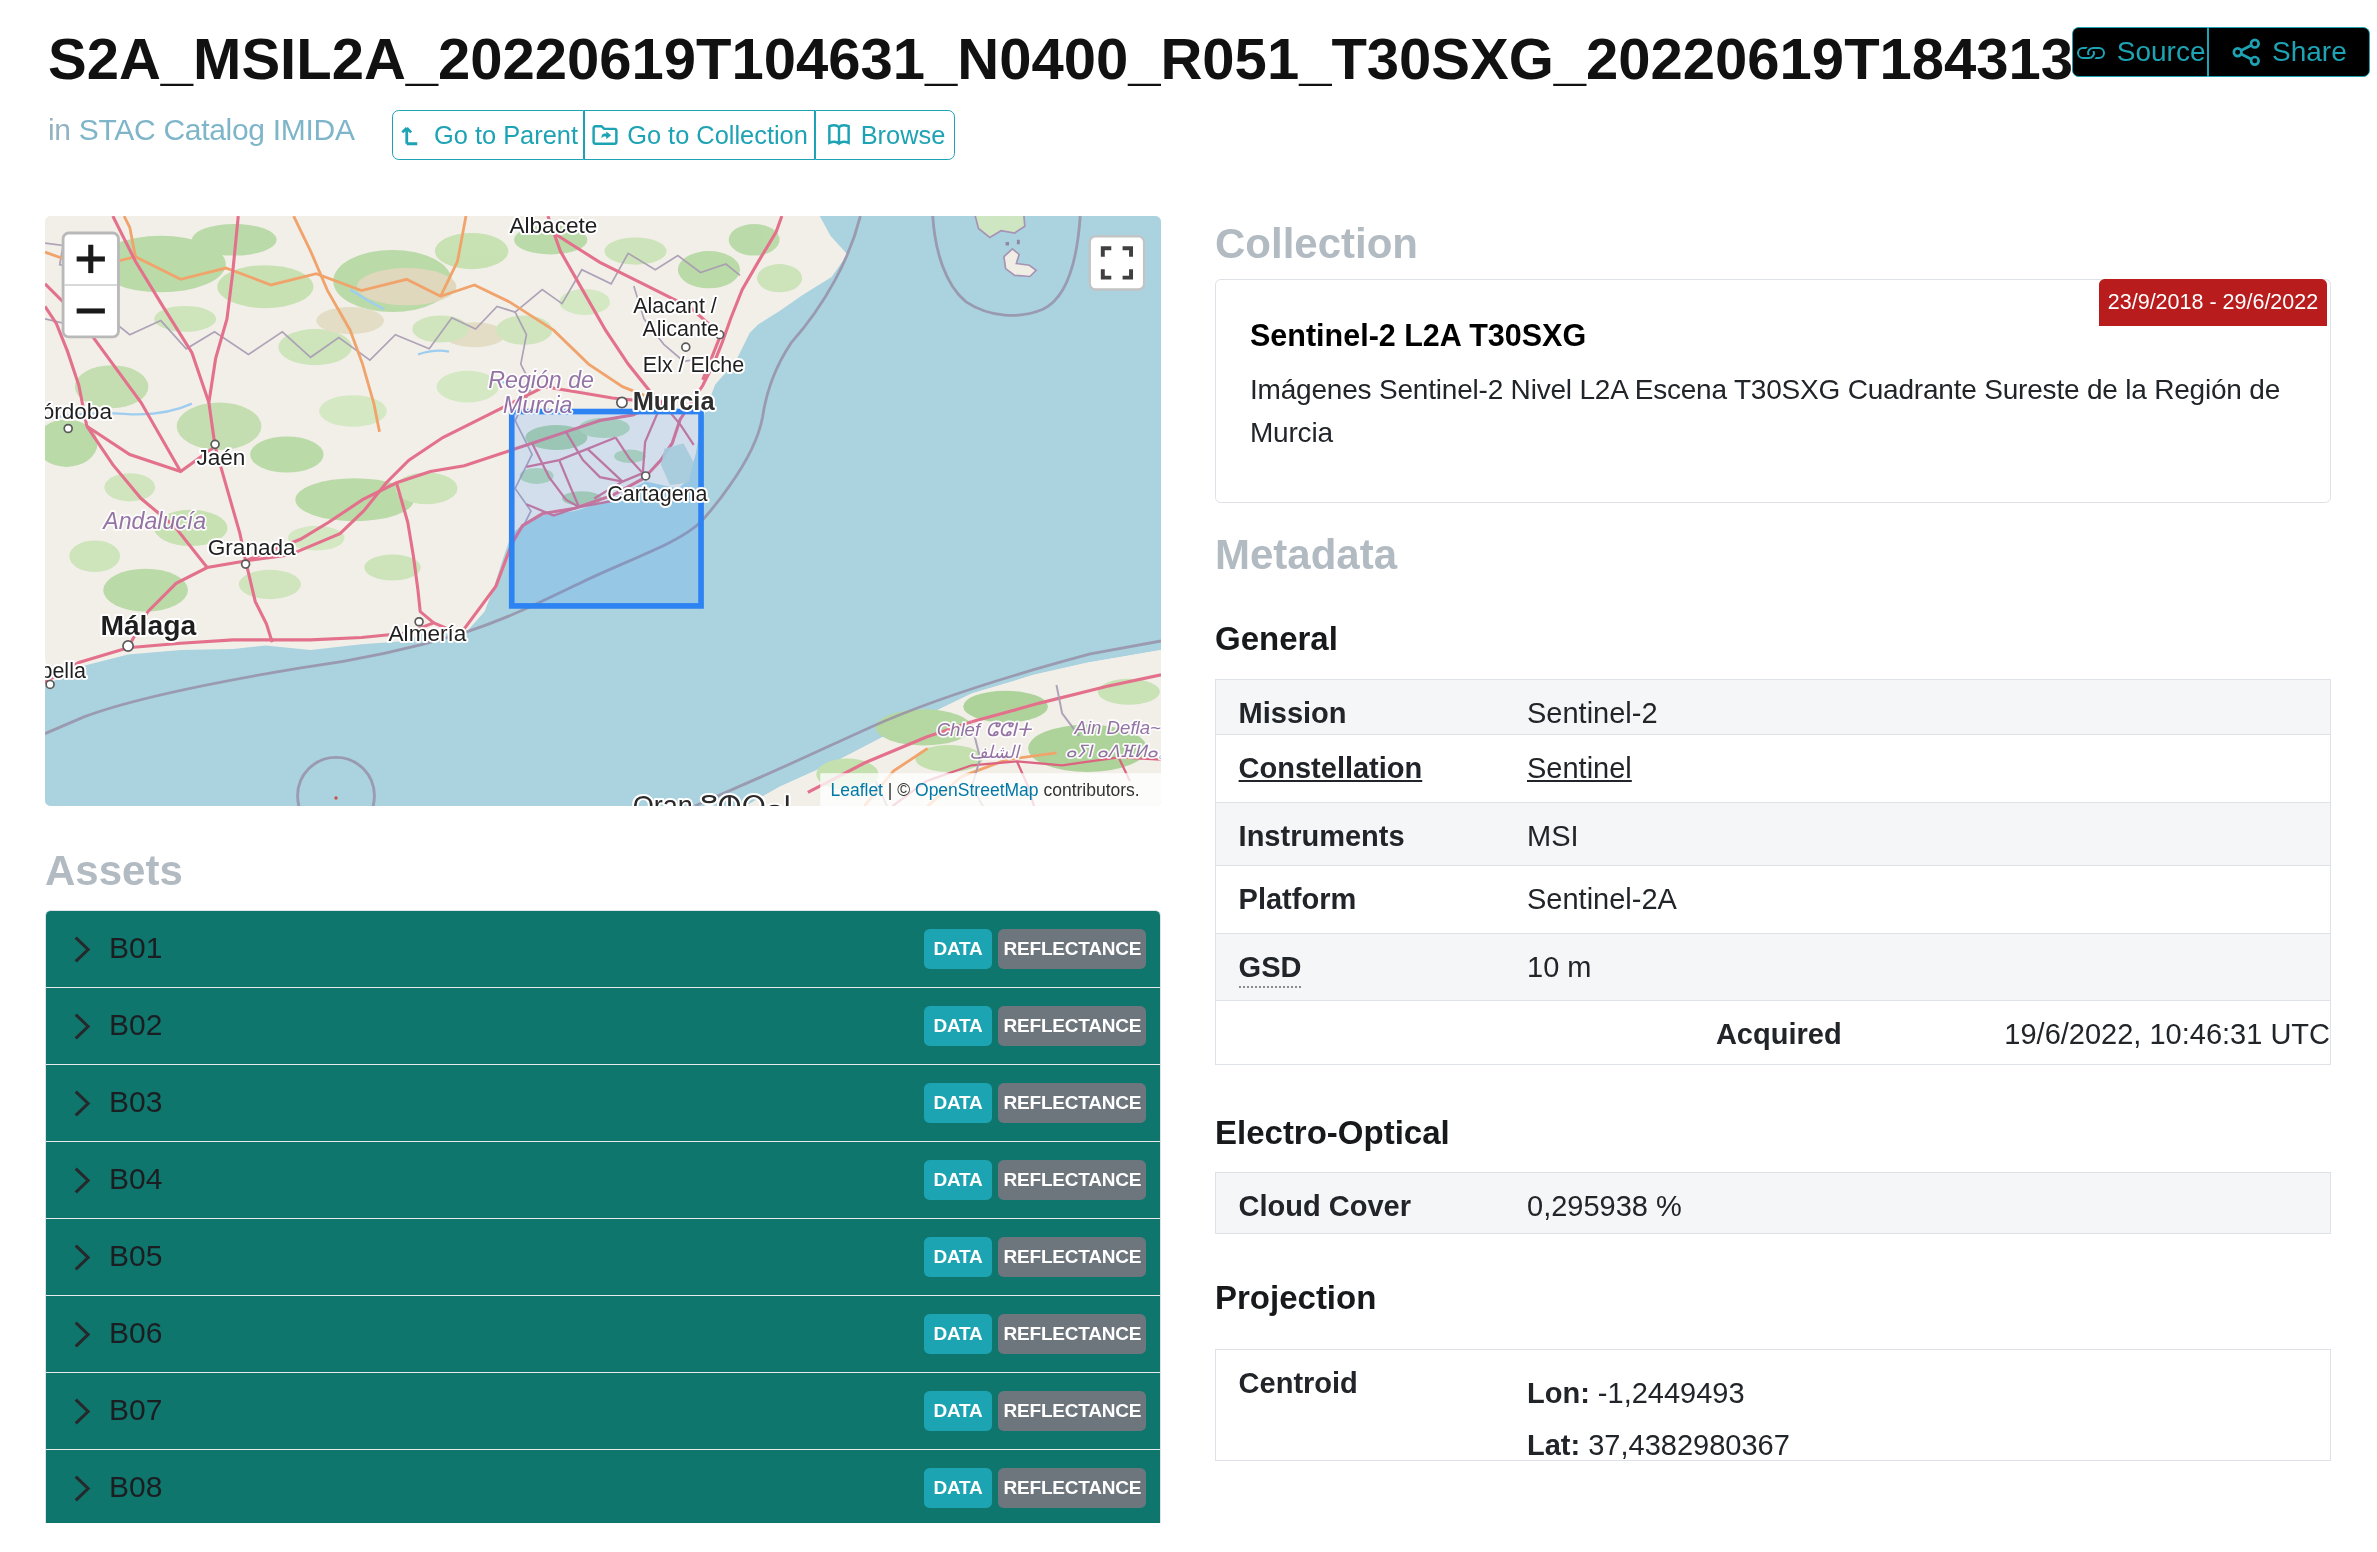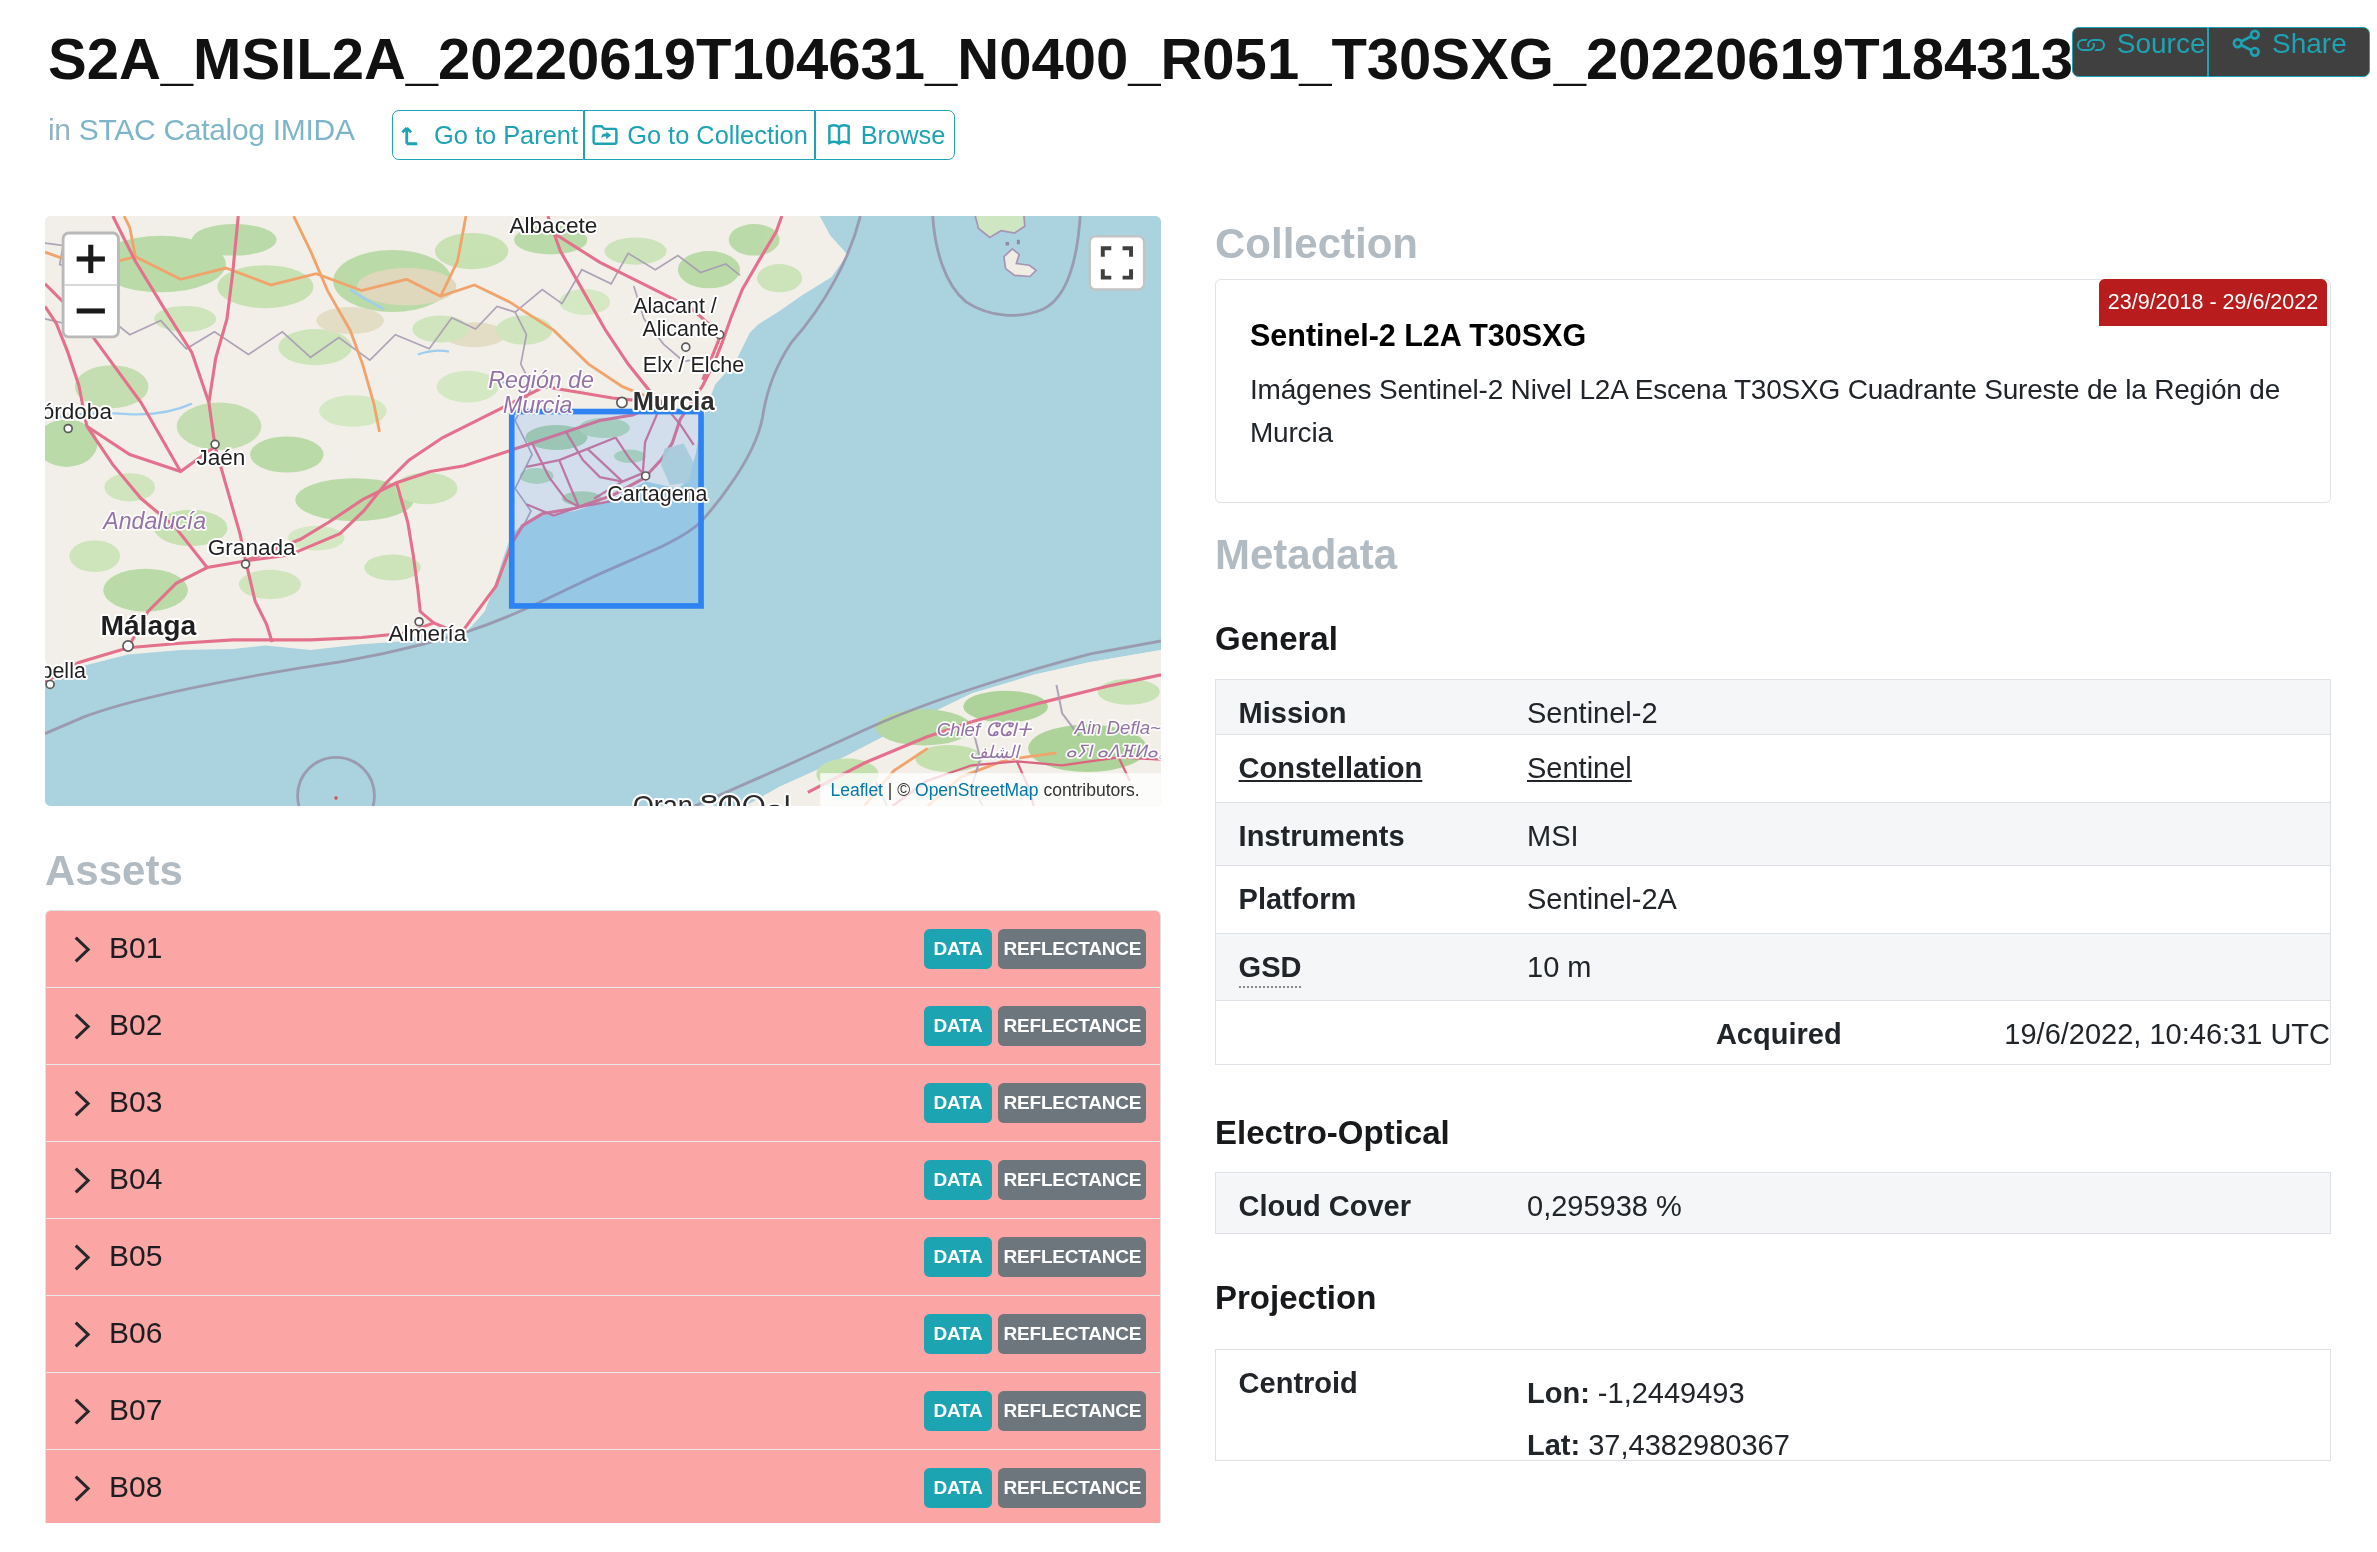--- a/index.html
+++ b/index.html
@@ -3,21 +3,21 @@
 <meta charset="utf-8">
 <style>
 * { margin:0; padding:0; box-sizing:border-box; }
 html,body { background:#fff; font-family:"Liberation Sans", sans-serif; }
 #page { position:relative; width:2377px; height:1553px; overflow:hidden; color:#212529; }
 .abs { position:absolute; }
 
 #title { left:48px; top:25px; font-size:58px; font-weight:bold; color:#111; white-space:nowrap; }
 
 #srcshare { left:2072px; top:27px; height:50px; display:flex; }
-.obtn { border:1.7px solid #1da3b4; color:#1da3b4; font-size:28px; display:flex; justify-content:center; background:#404040; white-space:nowrap; }
+.obtn { border:1.7px solid #1da3b4; color:#1da3b4; font-size:28px; display:flex; align-items:center; justify-content:center; background:#000000; white-space:nowrap; }
 .obtn svg { margin-right:10.2px; }
 #btn-source { width:136px; border-radius:6.8px 0 0 6.8px; border-right-width:0.8px; }
 #btn-share { width:162px; border-radius:0 6.8px 6.8px 0; border-left-width:0.8px; }
 
 #subtitle { left:48px; top:113px; font-size:30px; letter-spacing:-0.3px; color:#93b3c3; }
 #subtitle a { color:#7eb5c9; }
 
 #navbtns { left:392px; top:110px; height:50px; display:flex; }
 .nbtn { border:1.7px solid #1da3b4; color:#1da3b4; font-size:25.4px; display:flex; align-items:center; justify-content:center; background:#fff; white-space:nowrap; }
 .nbtn svg { margin-right:8px; }
@@ -35,21 +35,21 @@
 #colltitle { left:1250px; top:318px; font-size:30.5px; font-weight:bold; color:#000000; }
 #colldesc { left:1250px; top:368px; width:1073px; font-size:28px; line-height:43px; color:#212529; letter-spacing:-0.2px; }
 
 .tbl { position:absolute; left:1215px; width:1116px; border:1.1px solid #dee2e6; border-bottom:none; }
 .trow { display:flex; border-bottom:1.1px solid #dee2e6; align-items:flex-start; }
 .trow.g { background:#f5f6f7; }
 .tlabel { width:311px; padding-left:22.6px; padding-top:17px; font-weight:bold; font-size:29px; }
 .tval { font-size:29px; padding-top:17px; }
 
 #assetscard { left:45px; top:910px; width:1116px; height:613px; border:1.1px solid #dfe2e6; border-radius:5.6px 5.6px 0 0; border-bottom:none; overflow:hidden; }
-.arow { height:77px; background:#fca5a5; border-bottom:1.1px solid #e9eaeb; position:relative;text-align:center; }
+.arow { height:77px; background:#0f766e; border-bottom:1.1px solid #e9eaeb; position:relative;text-align:center; }
 .arow .chev { position:absolute; left:19px; top:22px; }
 .arow .aname { position:absolute; left:63px; top:20.3px; font-size:30px; color:#1b1e21; }
 .abadge { position:absolute; top:18px; height:40px; border-radius:5.6px; color:#fff; font-weight:bold; font-size:19px; letter-spacing:-0.2px; display:flex; align-items:center; justify-content:center; overflow:hidden; }
 .abadge.data { right:168px; width:68px; background:#1da4b3; }
 .abadge.refl { right:13.6px; width:148px; background:#6d757d; }
 </style>
 </head>
 <body>
 <div id="page">
   <div class="abs" id="title">S2A_MSIL2A_20220619T104631_N0400_R051_T30SXG_20220619T184313</div>

